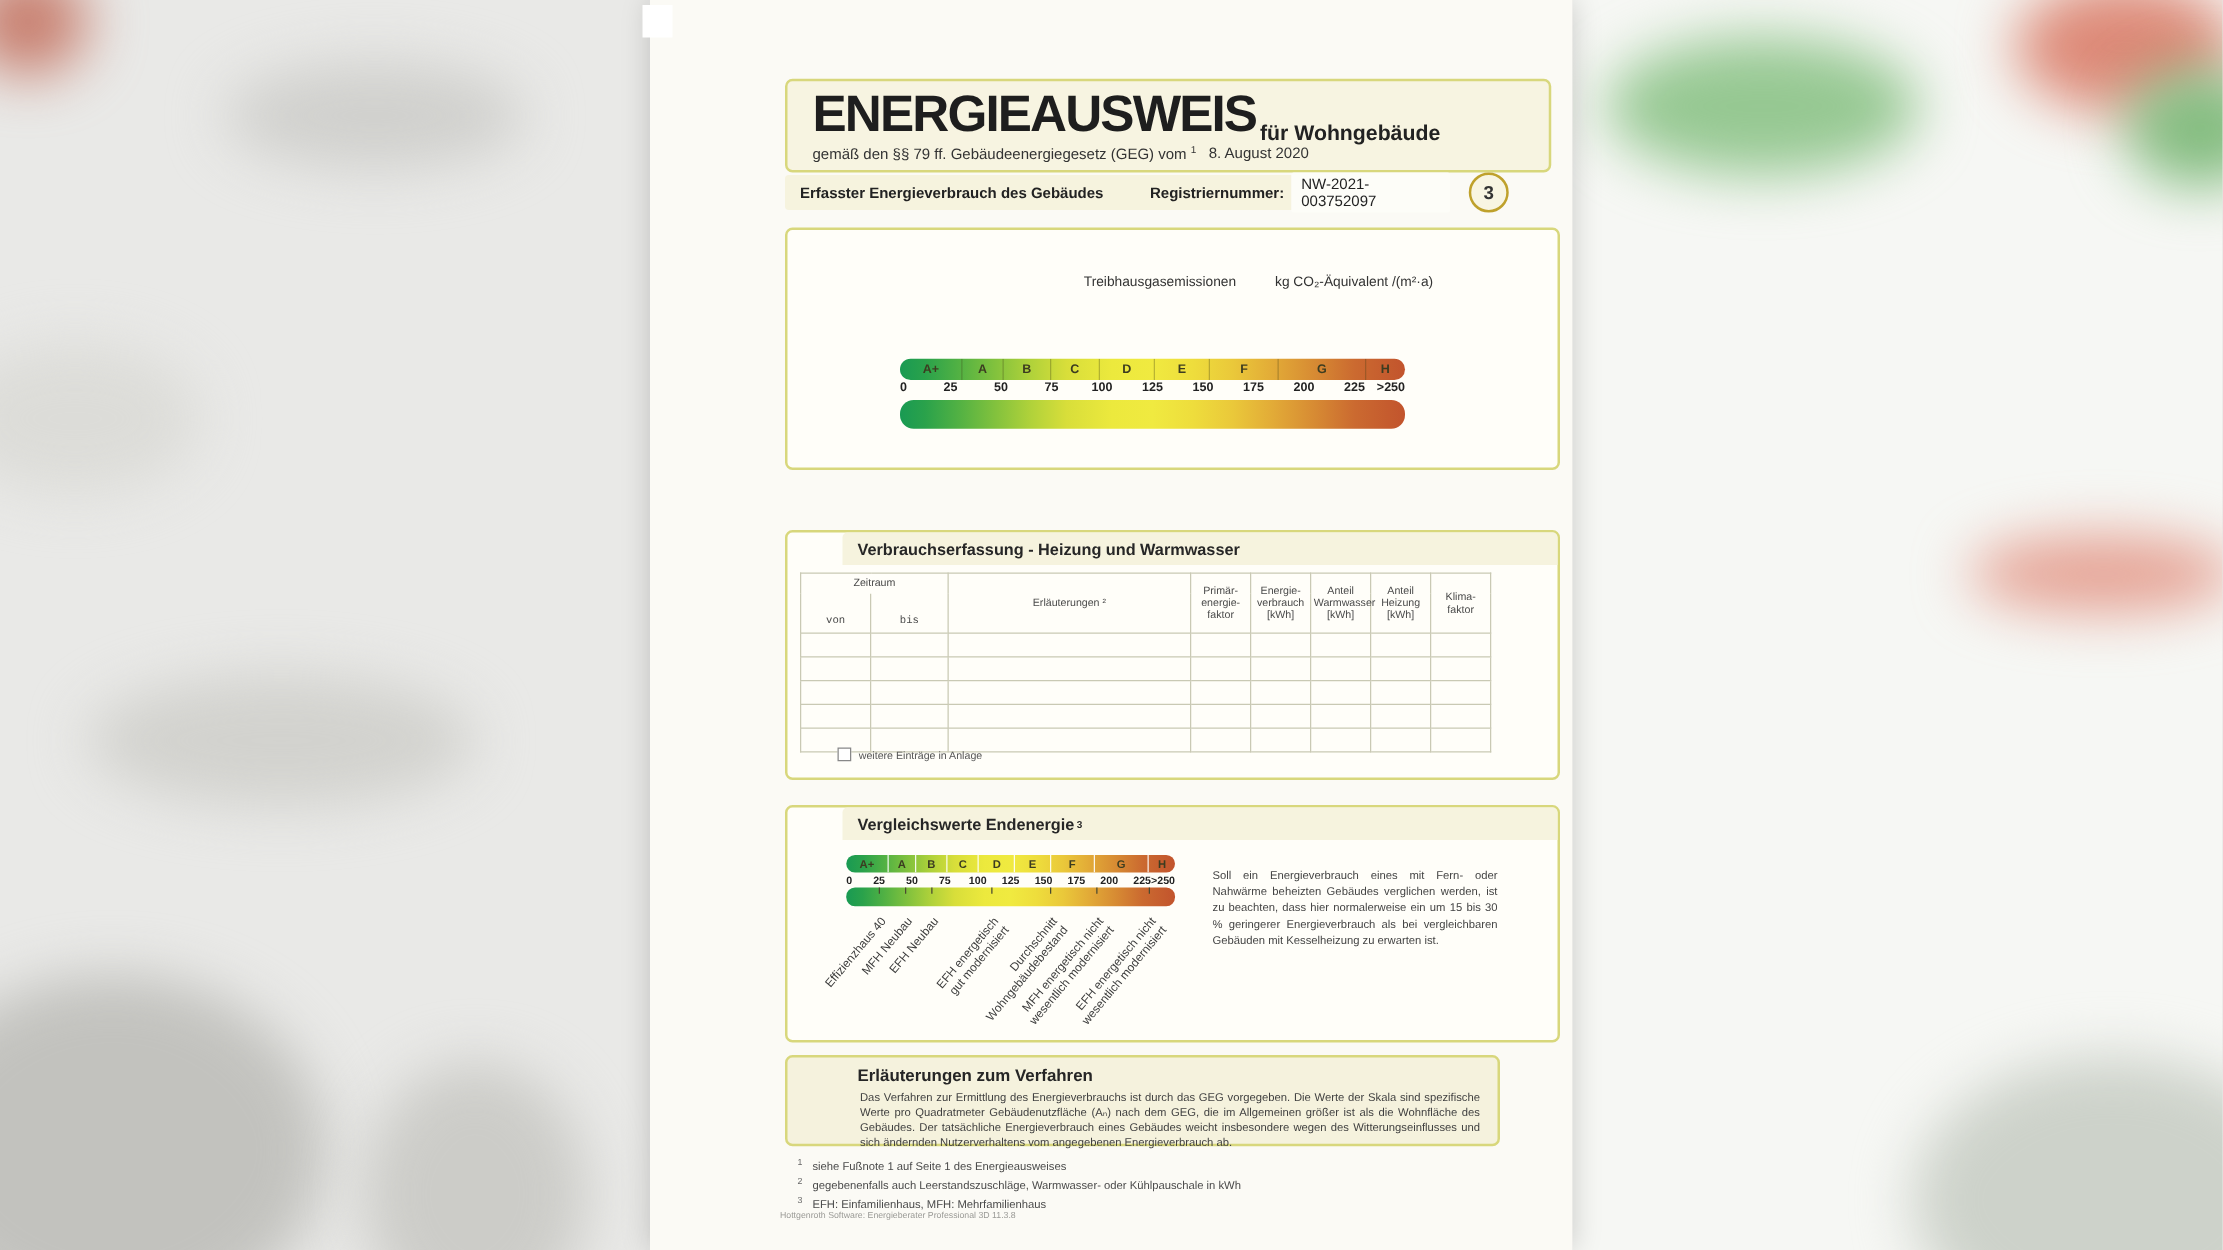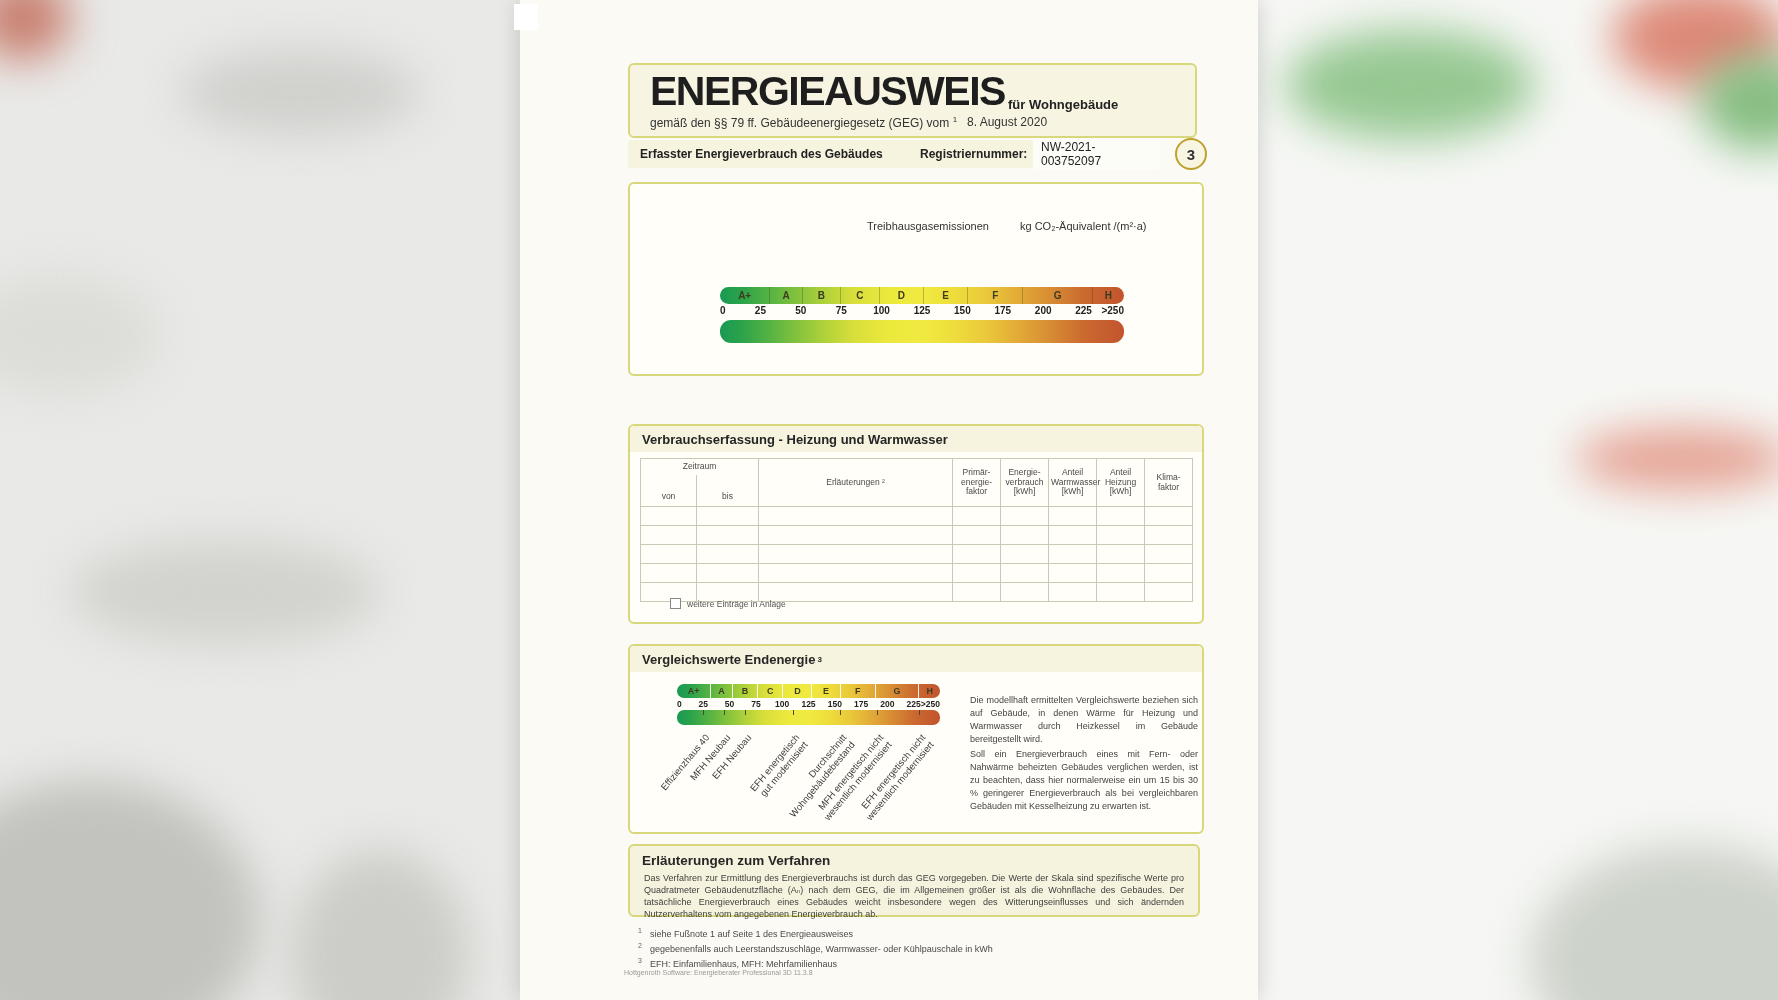--- a/index.html
+++ b/index.html
@@ -22,27 +22,27 @@
   .b9{left:1700px;top:55px;width:120px;height:95px;background:#85bd81;}
   .b10{left:1575px;top:428px;width:215px;height:62px;background:#e5a294;}
   .b11{left:1530px;top:845px;width:320px;height:230px;background:#cdd2ca;}
 
   
   .page{position:absolute;left:520px;top:0;width:738px;height:1000px;
     background:#fbfaf5;box-shadow:0 0 22px rgba(0,0,0,0.18);}
   .page-tab{position:absolute;left:-6px;top:4px;width:24px;height:26px;background:#ffffff;}
 
   .crm{background:#f6f3de;}
-  .bordered{border:2px solid #d8d77c;border-radius:6px;}
+  .bordered{border:2px solid #d8d77c;border-radius:6px;padding-left:44px;}
 
   
   .title-box{position:absolute;left:108px;top:63px;width:565px;height:71px;background:#f7f4e1;}
   .title-box h1{position:absolute;left:20px;top:6px;margin:0;font-size:41px;font-weight:bold;
     letter-spacing:-1.5px;color:#1e1e1e;line-height:1;}
-  .title-suffix{position:absolute;left:378px;top:32px;font-size:13px;font-weight:bold;color:#222;}
+  .title-suffix{position:absolute;left:378px;top:32px;font-size:17px;font-weight:bold;color:#222;}
   .subtitle{position:absolute;left:20px;top:50px;font-size:12px;color:#333;}
   .subtitle sup{font-size:8px;}
   .subtitle-date{position:absolute;left:337px;top:50px;font-size:12px;color:#333;}
 
   
   .reg-strip{position:absolute;left:108px;top:140px;width:532px;height:28px;border-radius:3px;
     display:flex;align-items:center;}
   .reg-label{position:absolute;left:12px;font-size:12px;font-weight:bold;color:#222;}
   .reg-key{position:absolute;left:292px;font-size:12px;font-weight:bold;color:#222;}
   .reg-value{position:absolute;left:405px;font-size:12px;color:#222;background:#fdfdf8;
@@ -98,21 +98,21 @@
   .ee-strip b{font-size:12.5px;color:#222;}
   .ee-strip span{font-size:12px;color:#444;margin-left:5px;}
 
   
   .verbrauch-box{top:424px;height:196px;}
   .tbl{position:absolute;left:10px;top:32px;width:552px;border-collapse:collapse;table-layout:fixed;}
   .tbl th,.tbl td{border:1px solid #c9c9b4;font-weight:normal;}
   .tbl th{font-size:8.5px;line-height:1.15;color:#4a4a4a;text-align:center;vertical-align:middle;
     white-space:pre-line;padding:1px 2px;}
   .tbl thead tr:first-child th.zspan{border-bottom:none;height:14px;}
-  .tbl thead tr.sub th{border-top:none;height:26px;vertical-align:bottom;padding-bottom:4px;}
+  .tbl thead tr.sub th{border-top:none;height:26px;vertical-align:bottom;padding-bottom:4px;font-family:Liberation Mono, monospace;}
   .tbl td{height:16px;}
   .cb-row{position:absolute;left:12px;top:172px;display:flex;align-items:center;gap:6px;margin-left:28px;}
   .cb-box{width:9px;height:9px;border:1px solid #888;background:#fff;}
   .cb-label{font-size:8.5px;color:#555;}
 
   
   .vergleich-box{top:644px;height:186px;}
   .sm-letters{position:absolute;left:47px;top:38px;width:263px;height:14px;border-radius:7px;}
   .sm-letters span{font-size:9px;}
   .sm-nums{position:absolute;left:47px;top:53px;width:263px;height:10px;font-size:8.5px;}
@@ -344,21 +344,20 @@
       <div class="axl axl4">EFH energetisch
 gut modernisiert</div>
       <div class="axl axl5">Durchschnitt
 Wohngebäudebestand</div>
       <div class="axl axl6">MFH energetisch nicht
 wesentlich modernisiert</div>
       <div class="axl axl7">EFH energetisch nicht
 wesentlich modernisiert</div>
     </div>
     <div class="vg-text">
-      <p>Die modellhaft ermittelten Vergleichswerte beziehen sich auf Gebäude, in denen Wärme für Heizung und Warmwasser durch Heizkessel im Gebäude bereitgestellt wird.</p>
       <p>Soll ein Energieverbrauch eines mit Fern- oder Nahwärme beheizten Gebäudes verglichen werden, ist zu beachten, dass hier normalerweise ein um 15 bis 30 % geringerer Energieverbrauch als bei vergleichbaren Gebäuden mit Kesselheizung zu erwarten ist.</p>
     </div>
   </div>
 
   <div class="erl-box bordered">
     <div class="erl-title">Erläuterungen zum Verfahren</div>
     <div class="erl-text">Das Verfahren zur Ermittlung des Energieverbrauchs ist durch das GEG vorgegeben. Die Werte der Skala sind spezifische Werte pro Quadratmeter Gebäudenutzfläche (Aₙ) nach dem GEG, die im Allgemeinen größer ist als die Wohnfläche des Gebäudes. Der tatsächliche Energieverbrauch eines Gebäudes weicht insbesondere wegen des Witterungseinflusses und sich ändernden Nutzerverhaltens vom angegebenen Energieverbrauch ab.</div>
   </div>
 
   <div class="footnotes">

